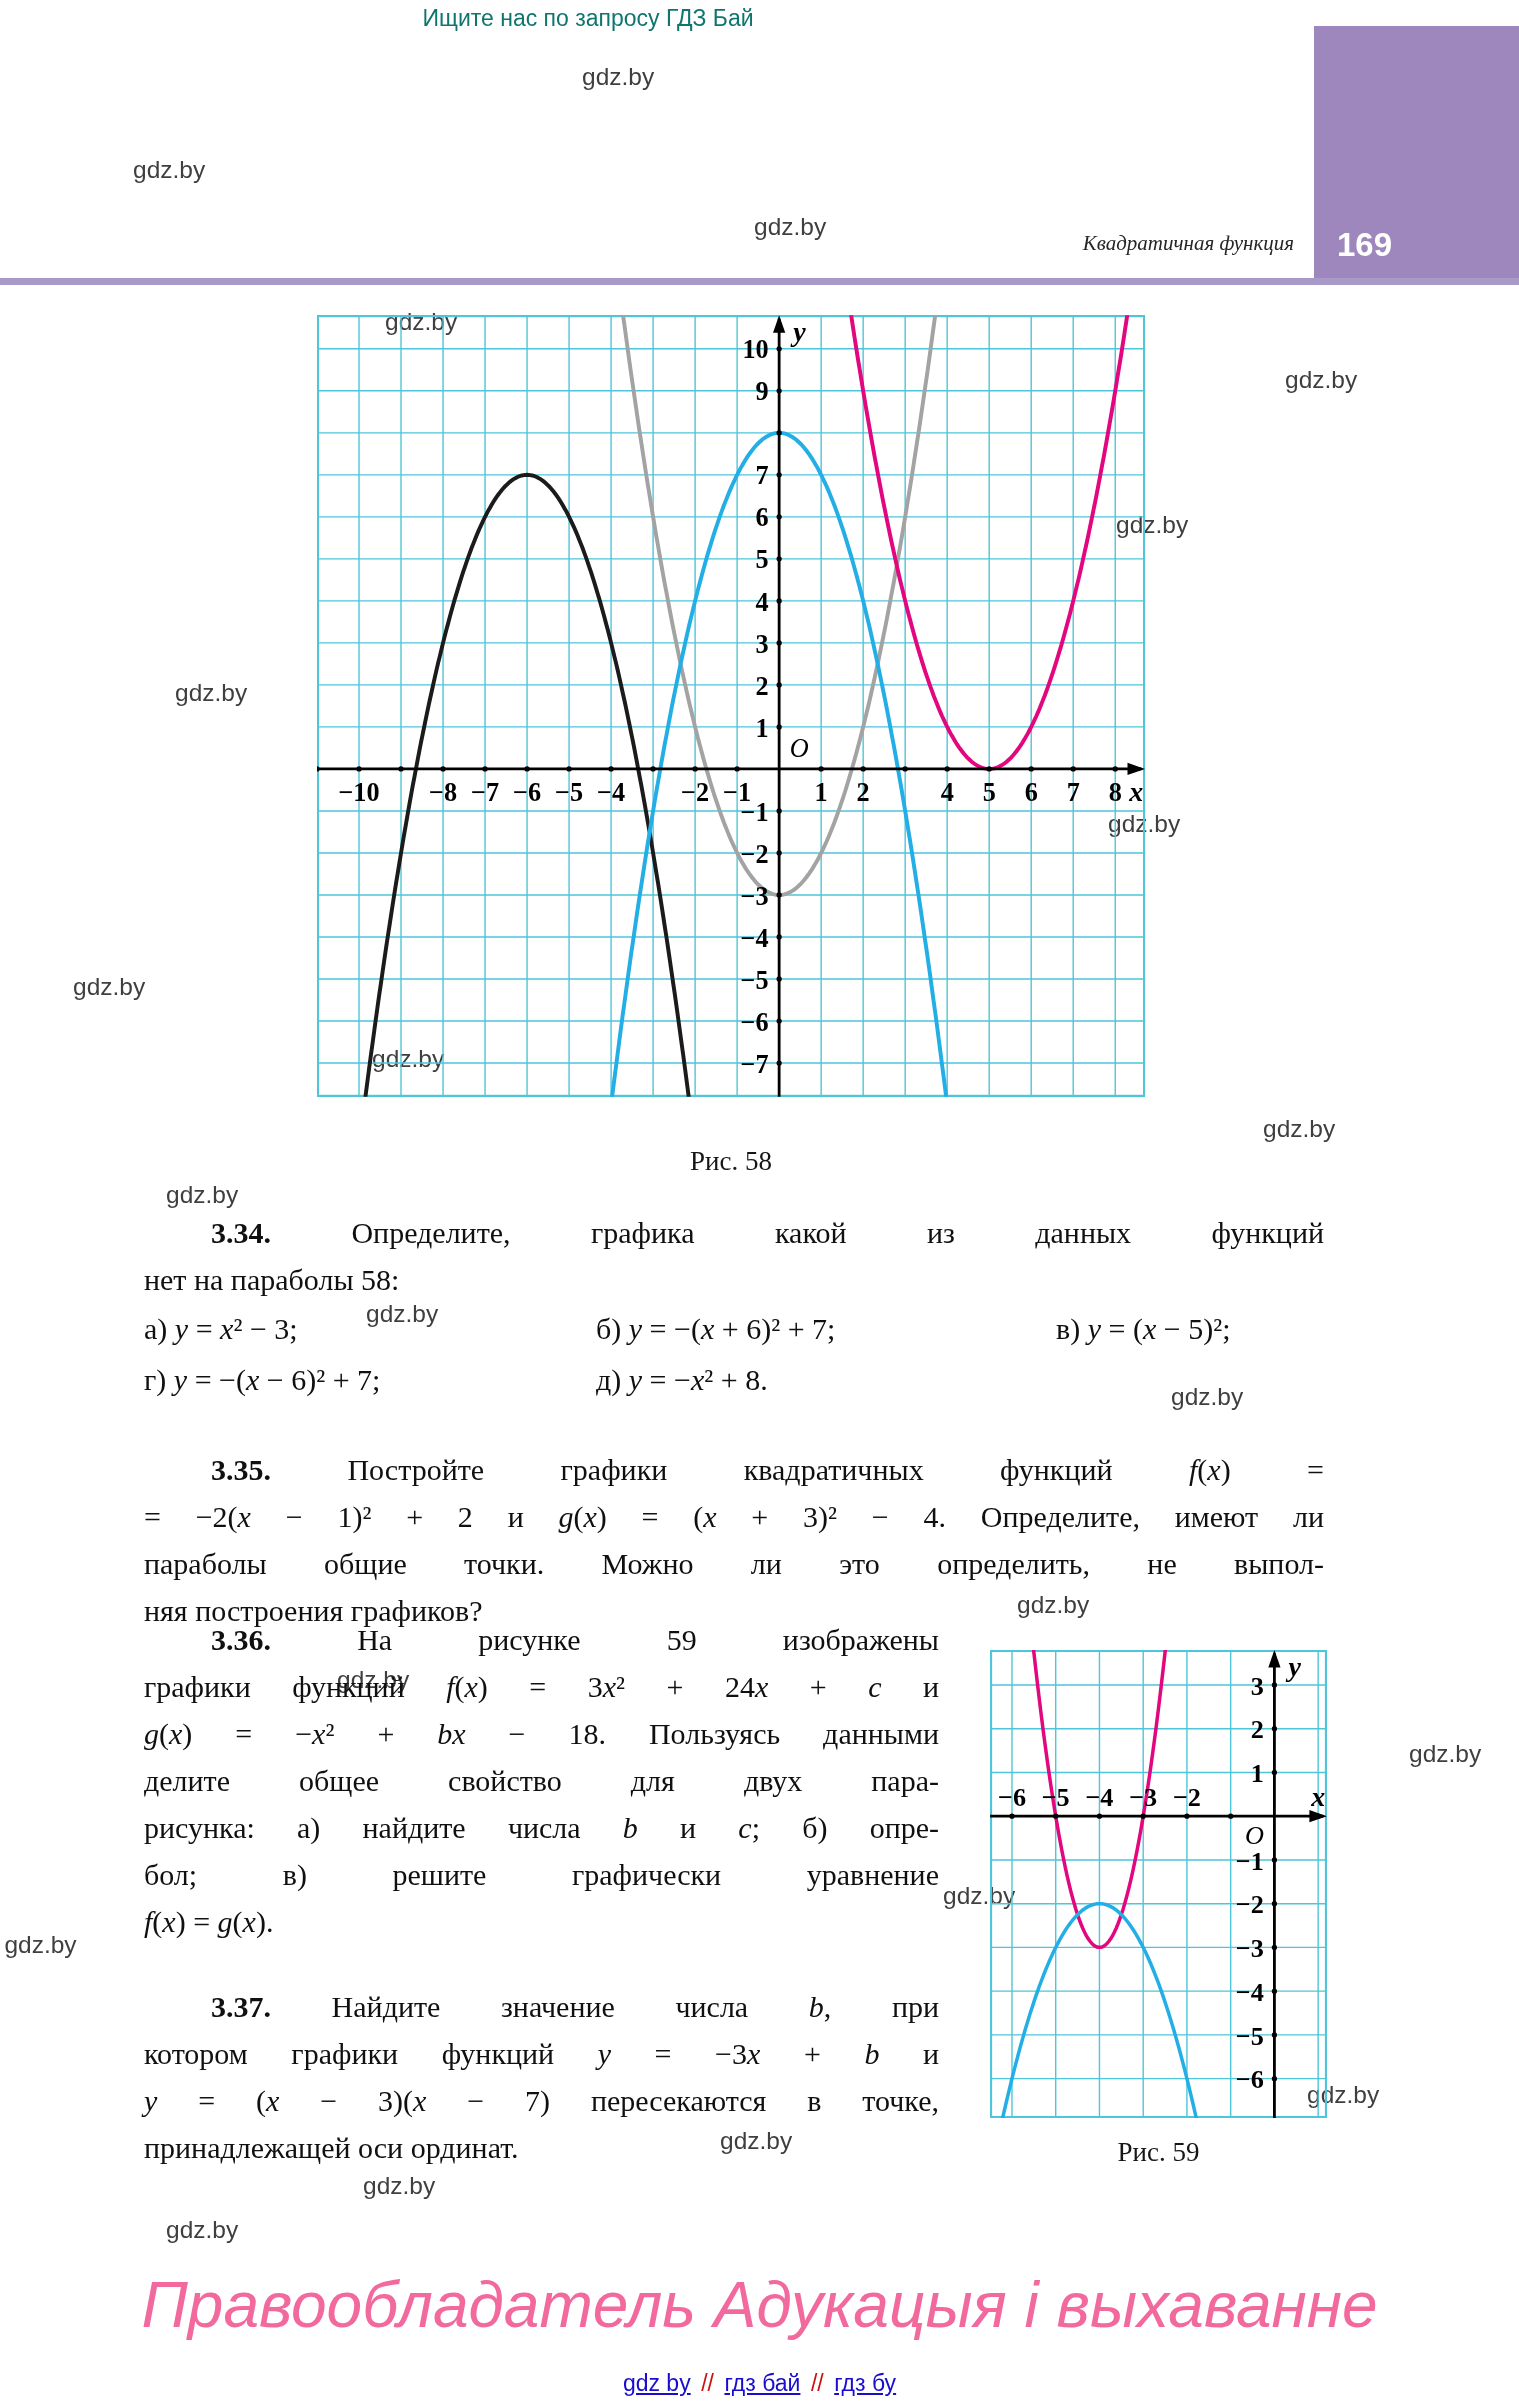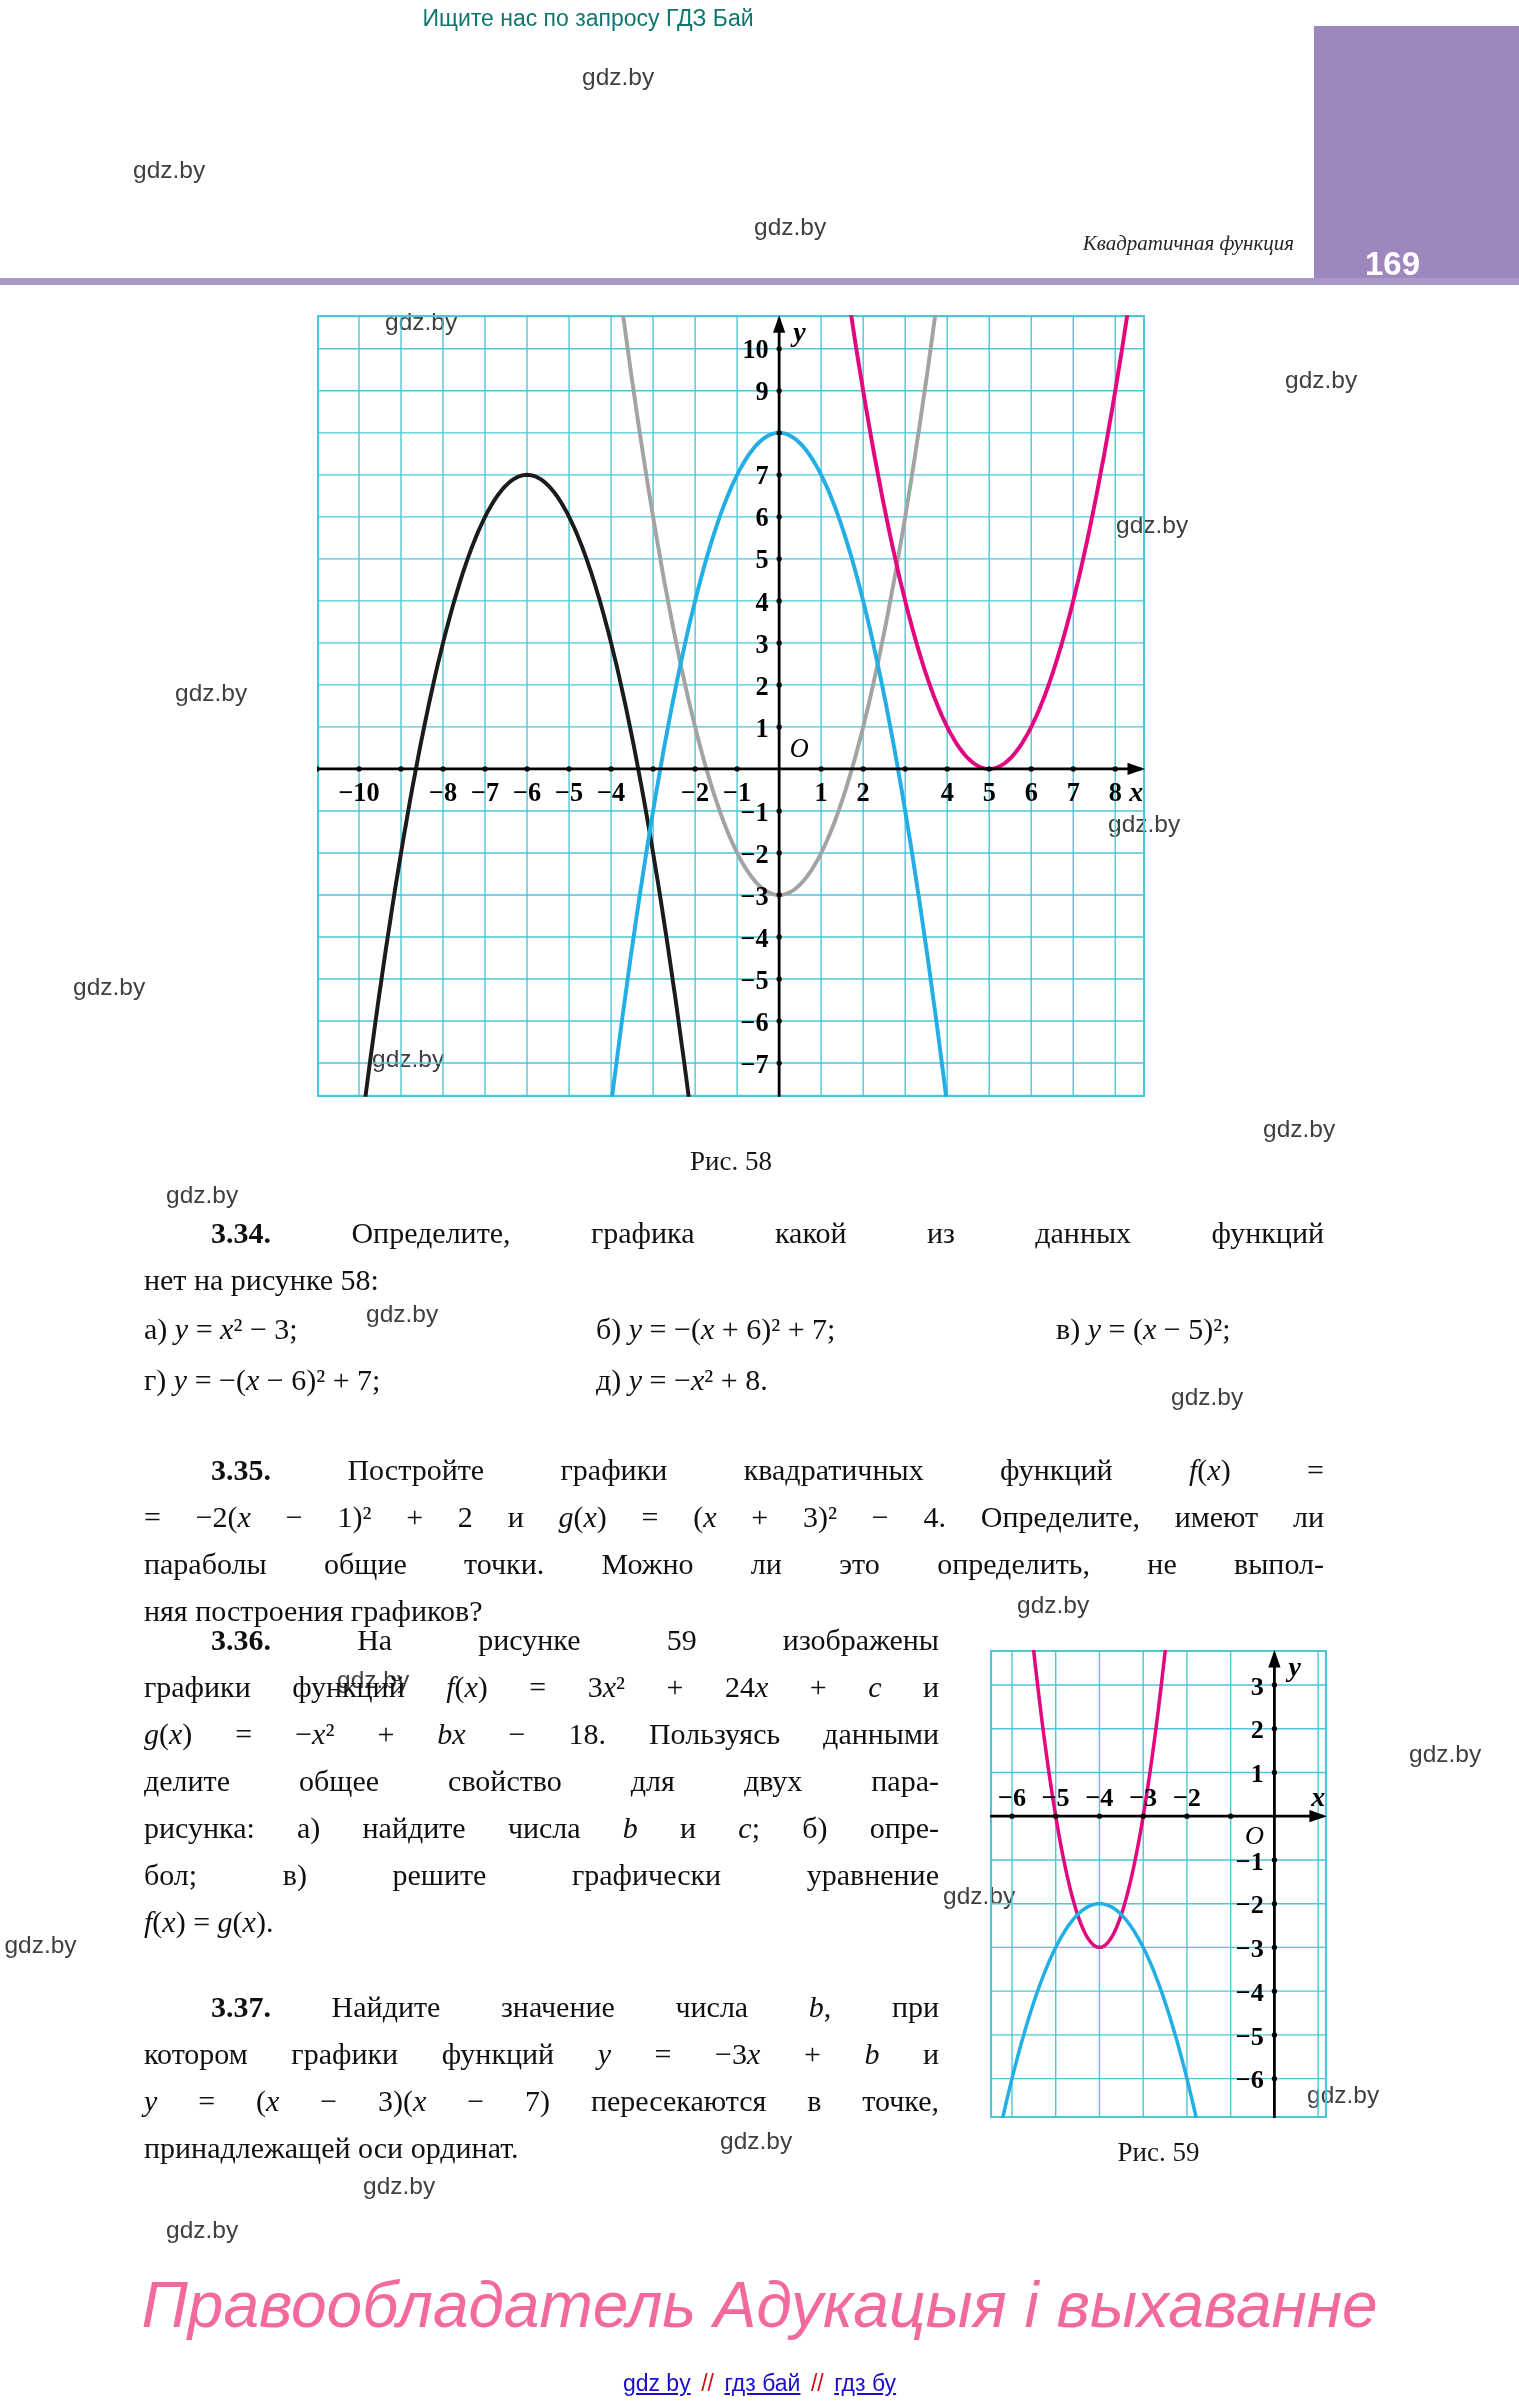--- a/index.html
+++ b/index.html
@@ -7,22 +7,22 @@
     width:1519px;height:2401px;position:relative;background:#ffffff;
     font-family:"Liberation Serif", serif;color:#111;overflow:hidden;
   }
   
   .wm{position:absolute;font-family:"Liberation Sans", sans-serif;font-size:24.5px;color:#3f3f3f;white-space:nowrap;}
   .wm-light{color:#ffffff;}
   #top-notice{position:absolute;top:5.3px;left:588px;transform:translateX(-50%);
     font-family:"Liberation Sans", sans-serif;font-size:23px;color:#0f766e;white-space:nowrap;}
   #chapter-title{position:absolute;top:231px;left:0;width:1294px;text-align:right;font-size:21px;color:#262626;font-style:italic;}
   #page-badge{position:absolute;left:1314px;top:26px;width:205px;height:259px;background:#9e87bd;}
-  #page-number{position:absolute;left:23px;top:219px;color:#ffffff;font-size:33px;font-weight:bold;
-    font-family:"Liberation Sans", sans-serif;margin-left:28px;}
+  #page-number{position:absolute;left:23px;top:200px;color:#ffffff;font-size:33px;font-weight:bold;
+    font-family:"Liberation Sans", sans-serif;}
   #header-rule{position:absolute;top:278px;left:0;width:1519px;height:7px;background:#a999c9;}
   
   .fig{position:absolute;}
   .fig-caption{position:absolute;text-align:center;font-size:27px;color:#161616;}
   svg text{font-family:"Liberation Serif", serif;fill:#000;}
   .grid{stroke:#4ec5d9;stroke-width:1.6;}
   .gridborder{fill:none;stroke:#4ec5d9;stroke-width:2.6;}
   .axis{stroke:#000;stroke-width:3.2;}
   .tick{font-size:30px;font-weight:bold;}
   .axisletter{font-size:32px;font-weight:bold;font-style:italic;}
@@ -209,21 +209,21 @@
       <text class="tick" text-anchor="end" x="516" y="865.4000000000001">−7</text>
       <text class="axisletter" text-anchor="end" x="944" y="555.4000000000001">x</text>
       <text class="axisletter" x="544" y="30">y</text>
       <text class="origin" text-anchor="start" x="540" y="504.4000000000001">O</text>
     </svg></div>
 <div class="fig-caption" style="left:317px;top:1146px;width:828px;">Рис. 58</div>
 
 <div class="problem" style="left:144px;top:1209px;width:1180px;">
   <div>
       <div class="tline stretch first"><b class="pnum">3.34.</b> Определите, графика какой из данных функций</div>
-      <div class="tline">нет на рисунке 58:</div>
+      <div class="tline">нет на параболы 58:</div>
     </div>
   <div class="opt-row">
     <span class="opt w1">а) <i>y</i> = <i>x</i>² − 3;</span>
     <span class="opt w2">б) <i>y</i> = −(<i>x</i> + 6)² + 7;</span>
     <span class="opt">в) <i>y</i> = (<i>x</i> − 5)²;</span>
   </div>
   <div class="opt-row">
     <span class="opt w1">г) <i>y</i> = −(<i>x</i> − 6)² + 7;</span>
     <span class="opt">д) <i>y</i> = −<i>x</i>² + 8.</span>
   </div>

